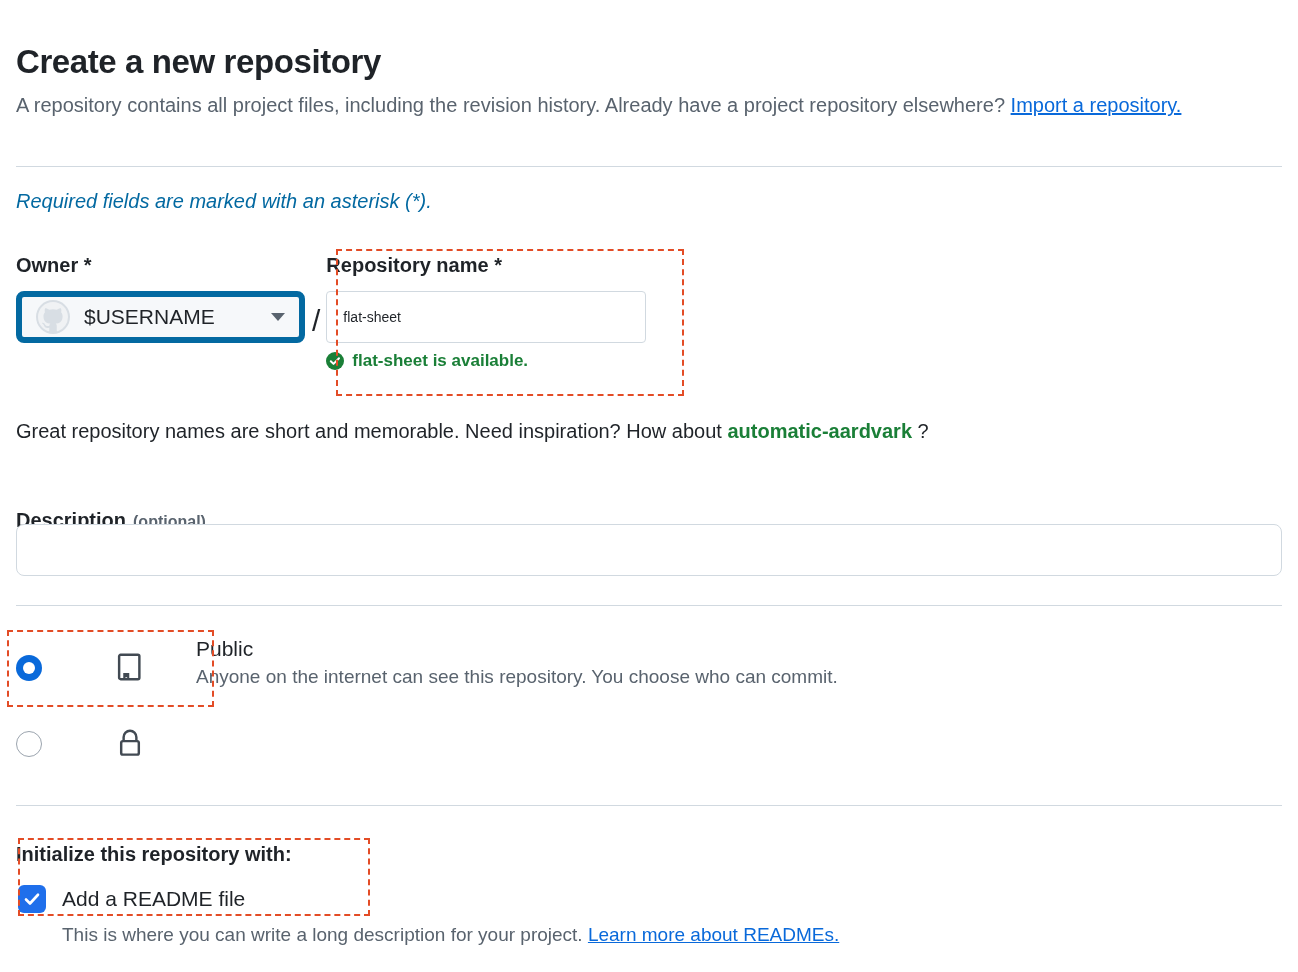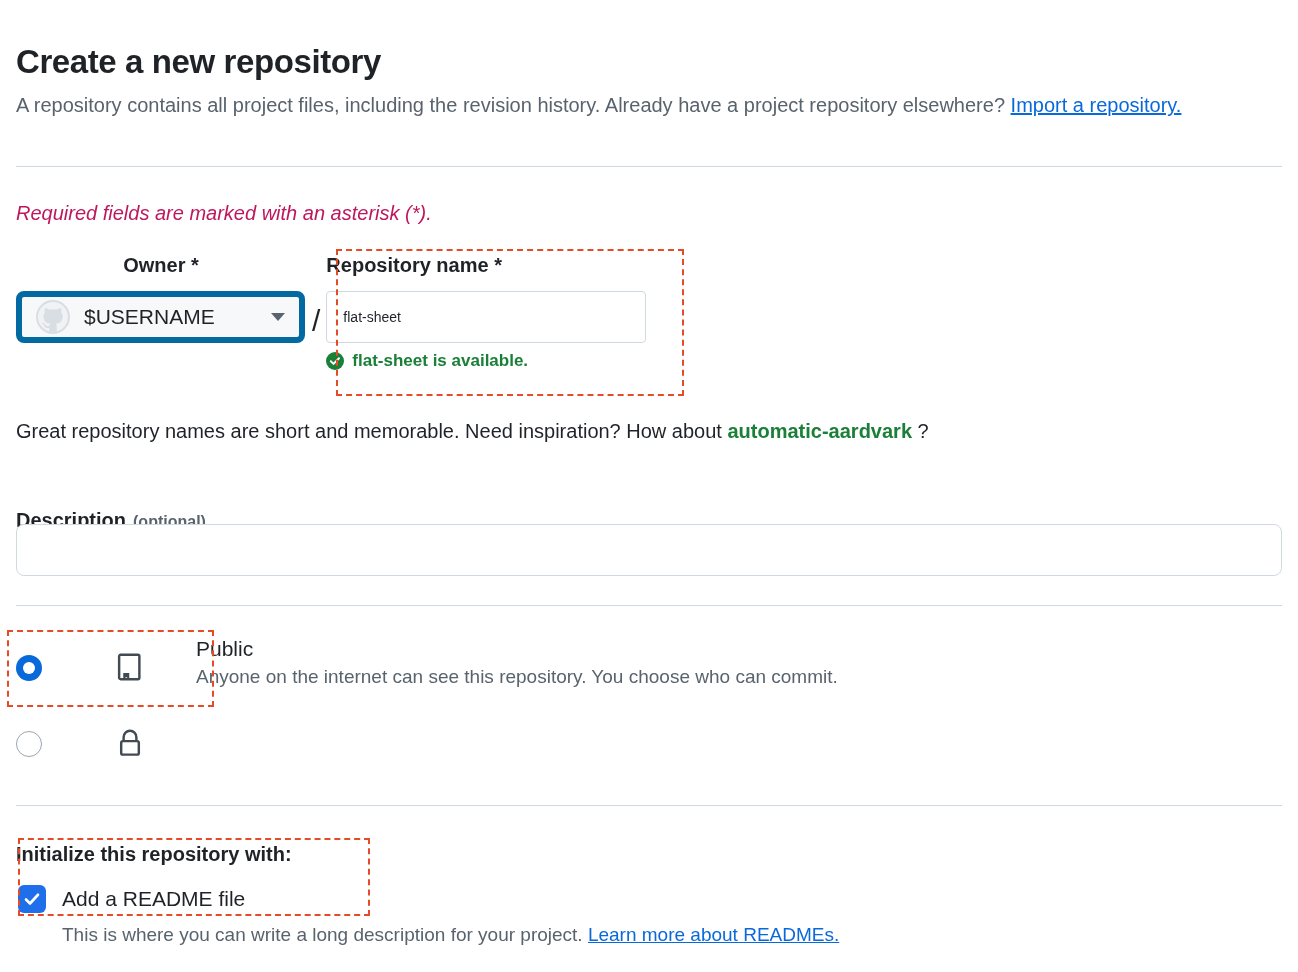--- a/index.html
+++ b/index.html
@@ -53,43 +53,43 @@
     background: #d1d9e0;
     border: 0;
     margin: 0;
   }
   #divider-top   { position: absolute; left: 16px; right: 16px; top: 166px; }
   #divider-mid   { position: absolute; left: 16px; right: 16px; top: 605px; }
   #divider-low   { position: absolute; left: 16px; right: 16px; top: 805px; }
 
   .required-note {
     position: absolute;
-    top: 202px;
+    top: 190px;
     left: 16px;
     font-size: 20px;
     font-style: italic;
-    color: #be185d;
+    color: #0369a1;
   }
 
   
   .owner-row {
     position: absolute;
     top: 255px;
     left: 16px;
     display: flex;
     align-items: flex-start;
   }
   .field-label {
     font-size: 20px;
     font-weight: bold;
     color: #1f2328;
     line-height: 1;
     display: block;
   }
-  .owner-col { width: 290px; text-align: center; }
+  .owner-col { width: 290px; }
   .owner-select {
     margin-top: 16px;
     height: 52px;
     width: 289px;
     border: 6px solid #0369a1;
     border-radius: 8px;
     background: #f6f8fa;
     display: flex;
     align-items: center;
     padding: 0 14px;

